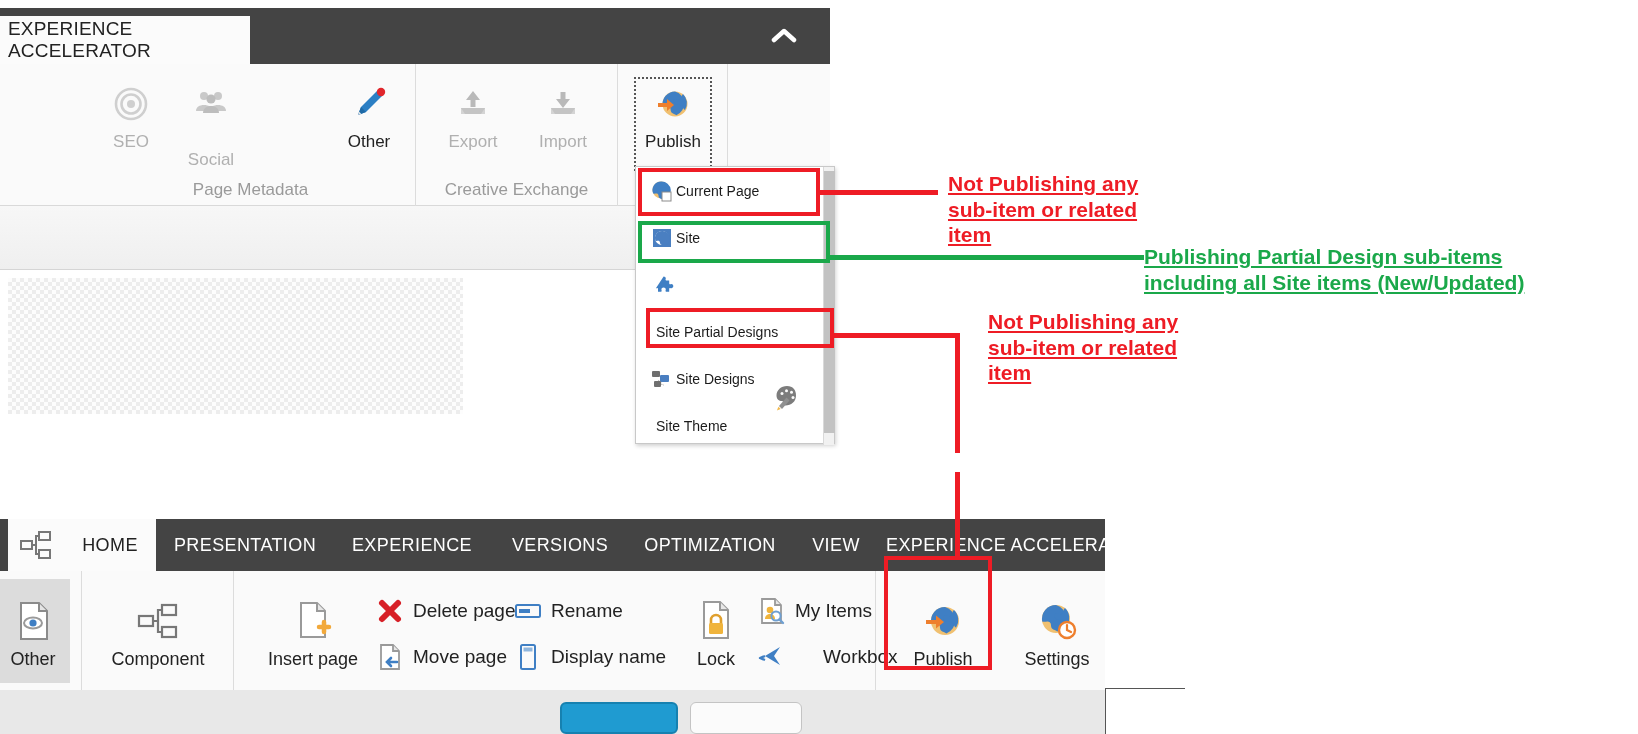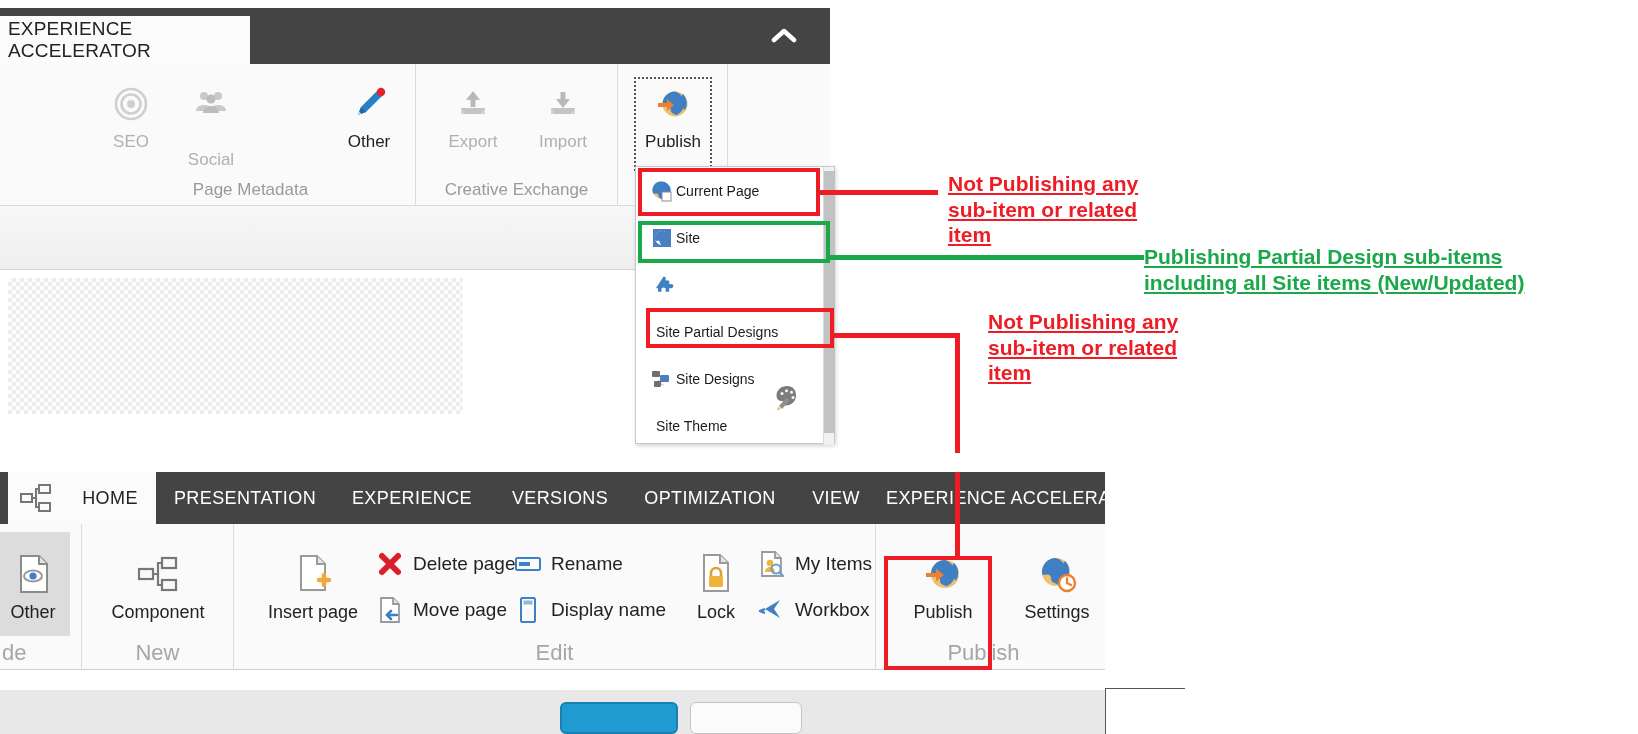--- a/index.html
+++ b/index.html
@@ -82,21 +82,21 @@
   }
   .dd-item .dd-ico { width:24px; height:24px; margin-right:2px; flex:none;
     display:flex; align-items:center; justify-content:center; }
   .dd-scrollbar {
     position:absolute; right:0; top:0; width:11px; height:278px;
     background:#f1f1f1; border-left:1px solid #d9d9d9;
   }
   .dd-thumb { position:absolute; left:0; top:4px; width:11px; height:262px; background:#c2c2c2; }
 
   
-  .bot-ribbon { position:absolute; left:0; top:472px; width:1105px; height:198px; }
+  .bot-ribbon { position:absolute; left:0; top:519px; width:1105px; height:198px; }
   .bot-tabbar { position:absolute; left:0; top:0; width:1105px; height:52px; background:#444444; }
   .nav-sq {
     position:absolute; left:8px; top:0; width:56px; height:52px; background:#fbfbfb;
     display:flex; align-items:center; justify-content:center; cursor:pointer;
   }
   .bot-tab {
     position:absolute; top:0; height:52px;
     display:flex; align-items:center; justify-content:center;
     font-size:18px; color:#ffffff; letter-spacing:.4px; cursor:pointer; white-space:nowrap;
   }
@@ -450,21 +450,21 @@
               <path d="M3 2 h13 l6 6 v18 H3z" fill="#ffffff" stroke="#9a9a9a" stroke-width="1.8"></path>
               <path d="M16 2 v6 h6" fill="#e7e7e7" stroke="#9a9a9a" stroke-width="1.8"></path>
               <circle cx="11" cy="13" r="3.3" fill="#f0b43c"></circle>
               <path d="M6 22 c0-3.4 2.4-5 5-5s5 1.6 5 5z" fill="#f0b43c"></path>
               <circle cx="17" cy="19" r="4.6" fill="none" stroke="#6f9fd0" stroke-width="2"></circle>
               <path d="M20.4 22.4 L24 26" stroke="#6f9fd0" stroke-width="2.4" stroke-linecap="round"></path>
             </svg>
           </span>
           <span>My Items</span>
         </div>
-        <div class="sbtn" style="left:524px; top:66px;">
+        <div class="sbtn" style="left:524px; top:66px;gap:28px;">
           <span class="ico">
             <svg width="28" height="26" viewBox="0 0 28 26">
               <path d="M22 3 L7 12 L22 21 L16 12z" fill="#3f7fc4"></path>
               <path d="M7 12 L2 14 L7 16" fill="none" stroke="#3f7fc4" stroke-width="2.4" stroke-linejoin="round"></path>
             </svg>
           </span>
           <span>Workbox</span>
         </div>
 
         <div class="bgrp-label">Edit</div>

